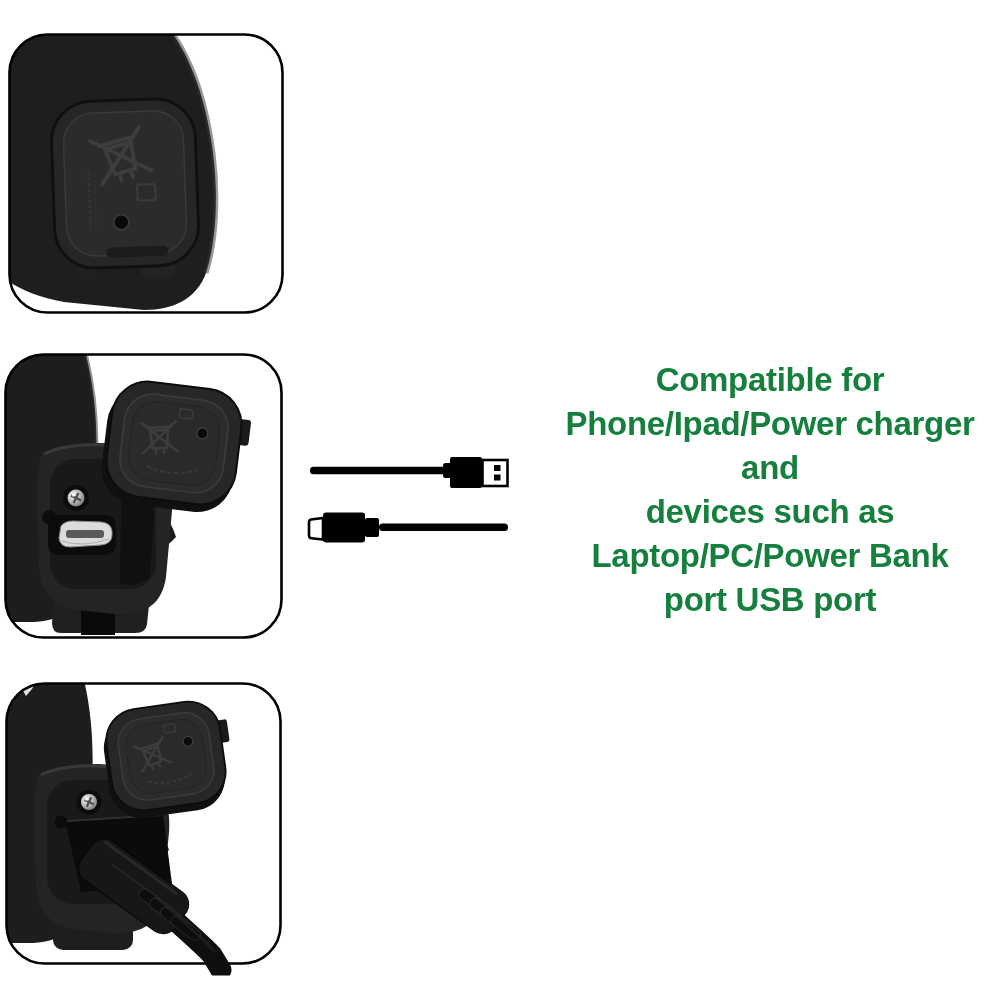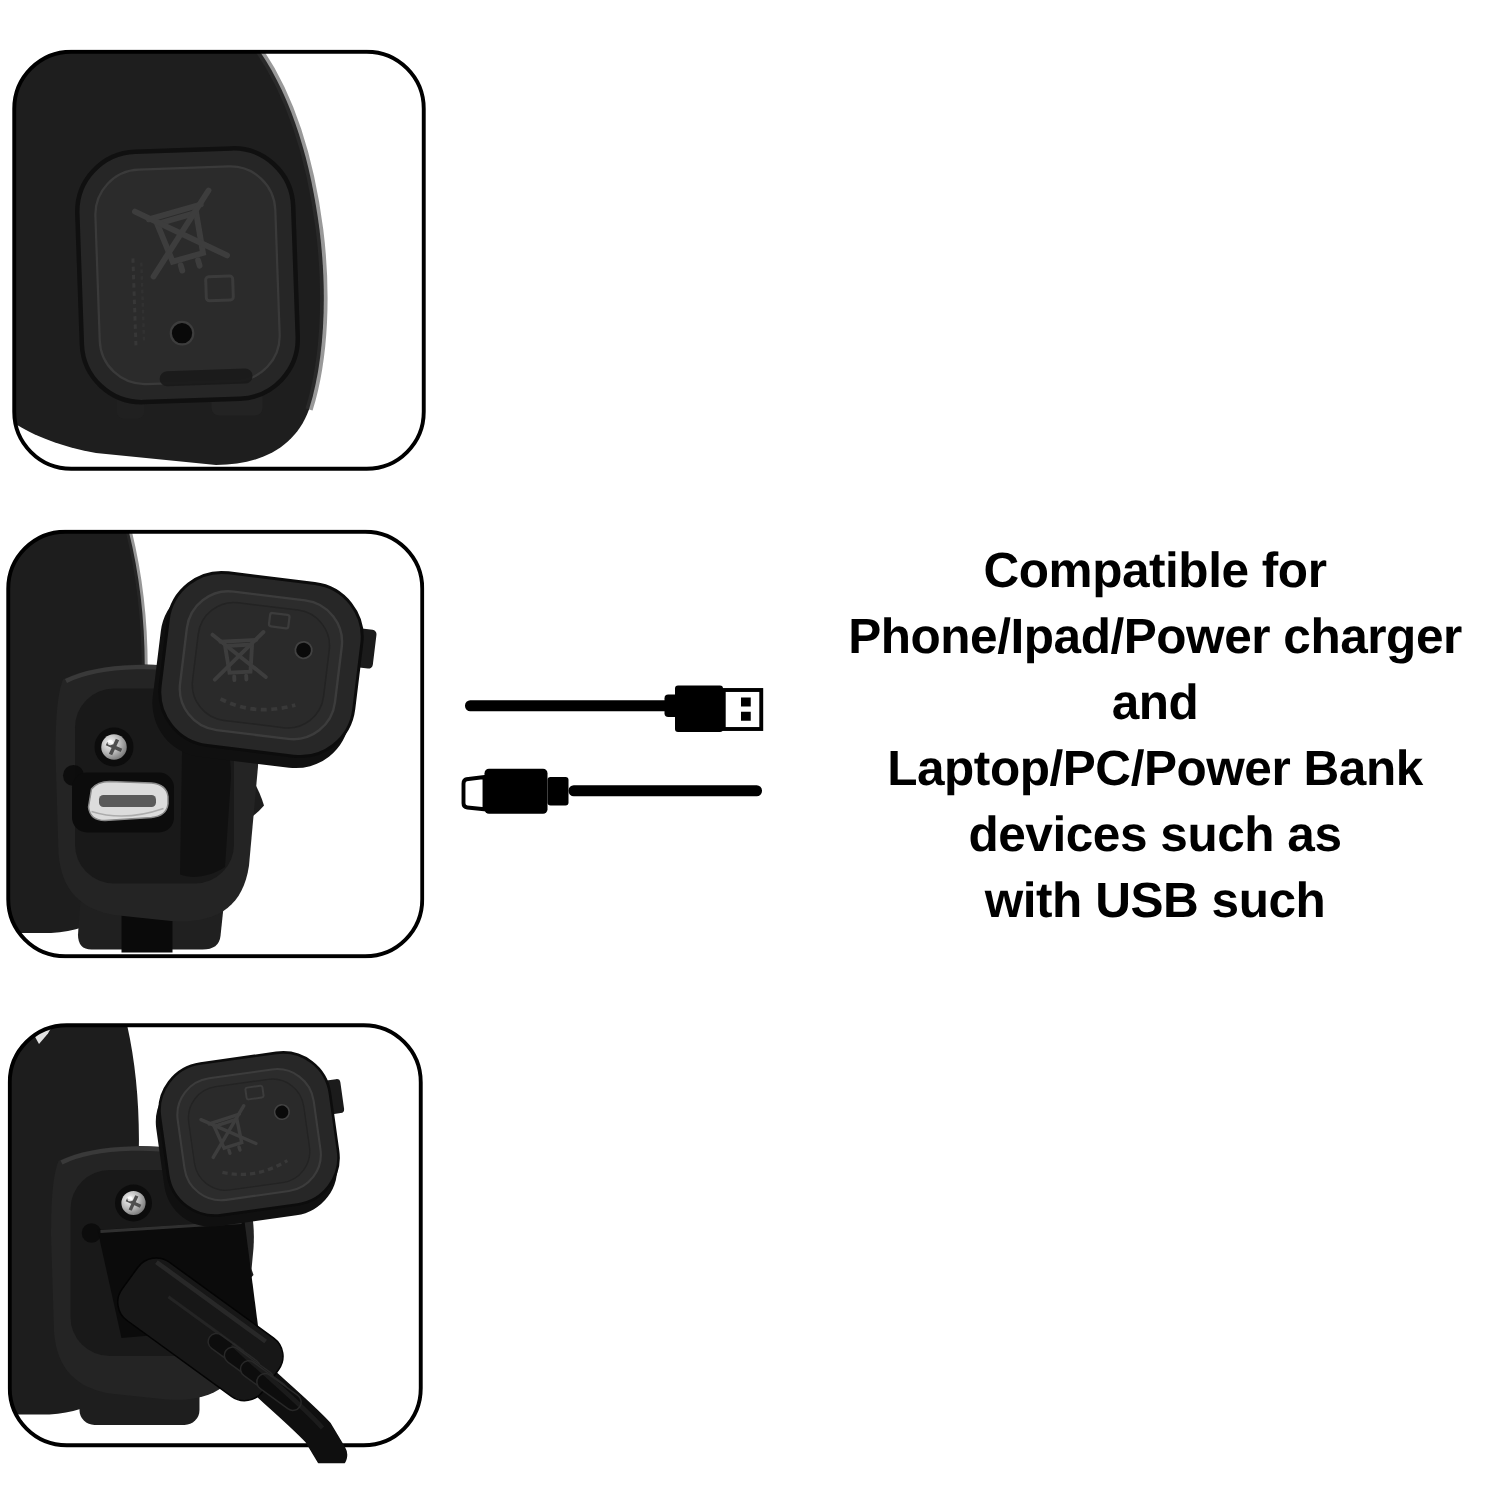--- a/index.html
+++ b/index.html
@@ -4,21 +4,21 @@
 <style>
   html,body{margin:0;padding:0;background:#ffffff;}
   .canvas{position:relative;width:1000px;height:1000px;background:#ffffff;overflow:hidden;
           font-family:"Liberation Sans","DejaVu Sans",sans-serif;}
   .frame{position:absolute;}
   .frame svg{display:block;}
   .cable-icons{position:absolute;left:305px;top:450px;width:210px;height:95px;}
   .info-text{position:absolute;left:540px;top:358px;width:460px;
              display:flex;flex-direction:column;align-items:center;}
   .info-line{white-space:nowrap;font-size:33px;line-height:44px;font-weight:700;
-             letter-spacing:-0.3px;color:#000000;text-align:center;}
+             letter-spacing:-0.3px;color:#15803d;text-align:center;}
 </style>
 </head>
 <body>
 
 <div class="canvas">
 
   <svg width="0" height="0" style="position:absolute" aria-hidden="true">
     <defs>
       <radialGradient id="screwGrad" cx="35%" cy="35%" r="75%">
         <stop offset="0%" stop-color="#fafafa"></stop>
@@ -169,18 +169,18 @@
         <rect x="60" y="68" width="14" height="19" rx="2"></rect>
         <rect x="74" y="73.5" width="129" height="7.4" rx="3.5"></rect>
       </g>
     </svg>
   </div>
 
   <div class="info-text">
     <div class="info-line">Compatible for</div>
     <div class="info-line">Phone/Ipad/Power charger</div>
     <div class="info-line">and</div>
+    <div class="info-line">devices such as</div>
     <div class="info-line">Laptop/PC/Power Bank</div>
-    <div class="info-line">devices such as</div>
-    <div class="info-line">with USB such</div>
+    <div class="info-line">port USB port</div>
   </div>
 
 </div>
 
 </body></html>

